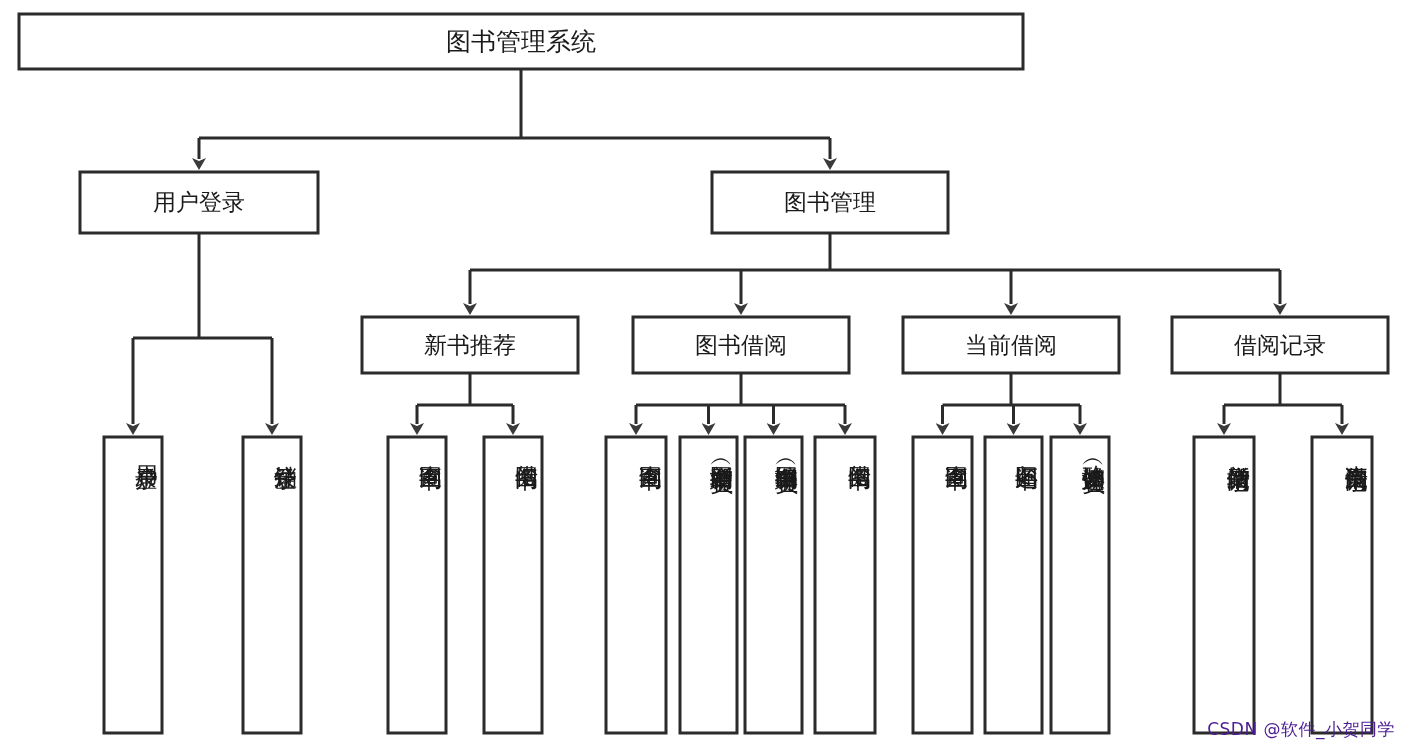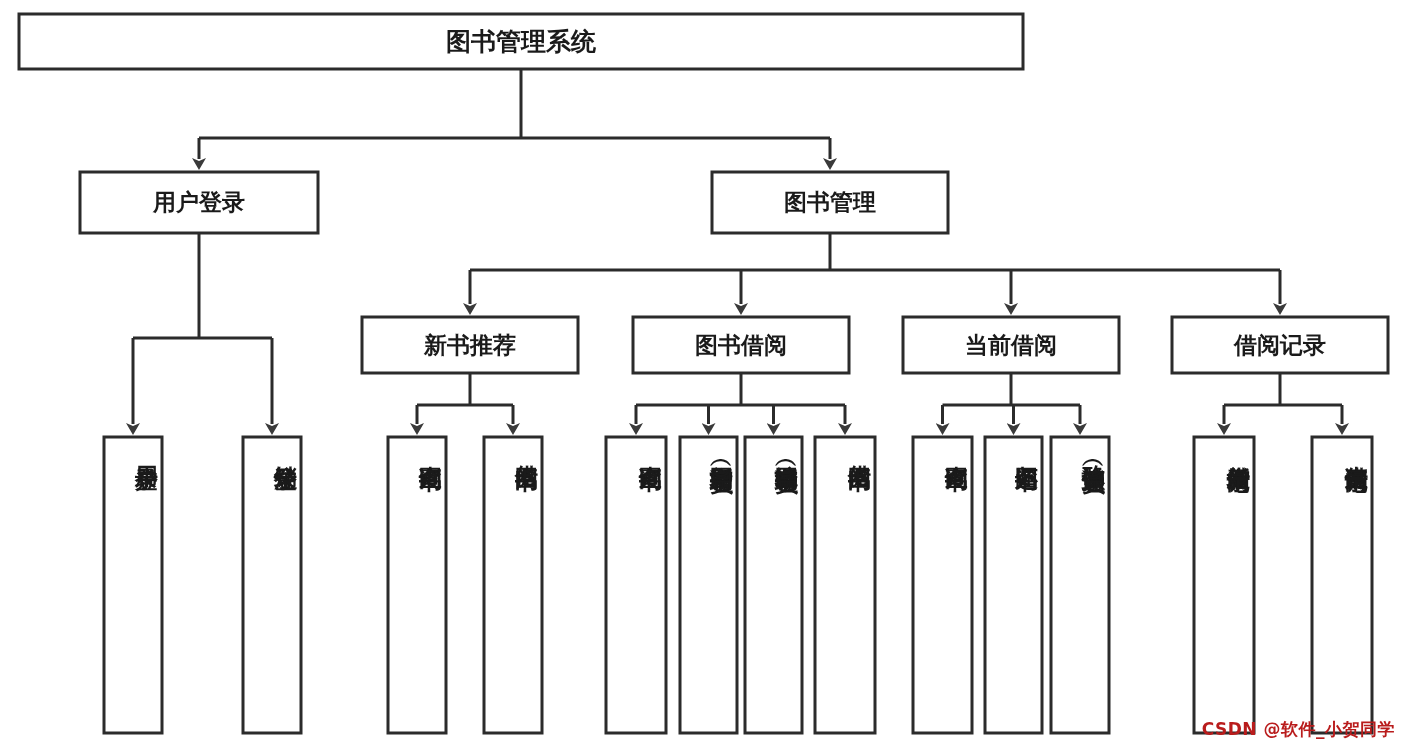--- a/index.html
+++ b/index.html
@@ -13,21 +13,20 @@
     position: relative;
     font-family: "DejaVu Sans", "Liberation Sans", sans-serif;
     overflow: hidden;
   }
   #diagram-root {
     position: absolute;
     left: 0;
     top: 0;
     width: 1405px;
     height: 747px;
-    font-weight: bold;
   }
   svg.flow {
     display: block;
     width: 1405px;
     height: 747px;
   }
   .node-rect {
     fill: #ffffff;
     stroke: #2b2b2b;
     stroke-width: 3;
@@ -69,21 +68,21 @@
     text-align: left;
     letter-spacing: 1px;
     pointer-events: none;
   }
   .watermark {
     position: absolute;
     right: 10px;
     bottom: 6px;
     font-family: "DejaVu Sans", "Liberation Sans", sans-serif;
     font-size: 17px;
-    color: #b91c1c;
+    color: #4c1d95;
     white-space: nowrap;
     letter-spacing: 0.5px;
   }
 </style>
 </head>
 <body>
 
 <div id="diagram-root">
   <svg class="flow" viewBox="0 0 1405 747" xmlns="http://www.w3.org/2000/svg">
     <defs>

